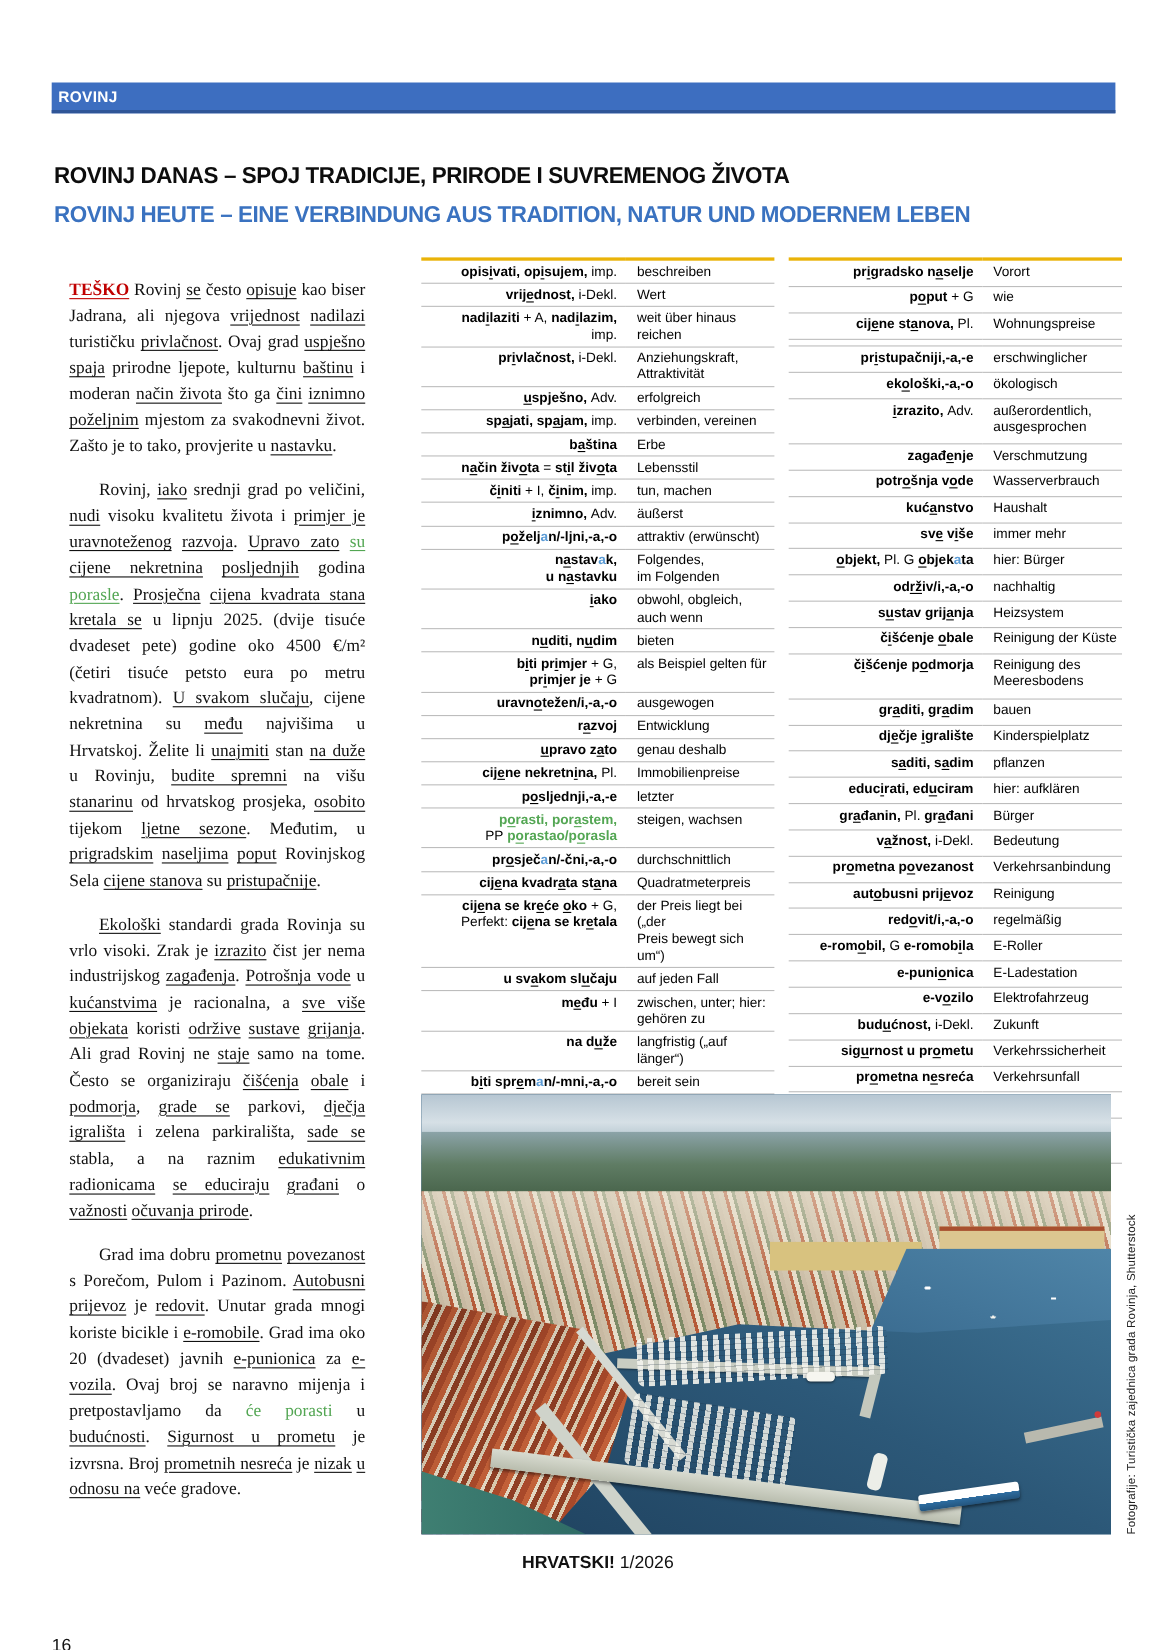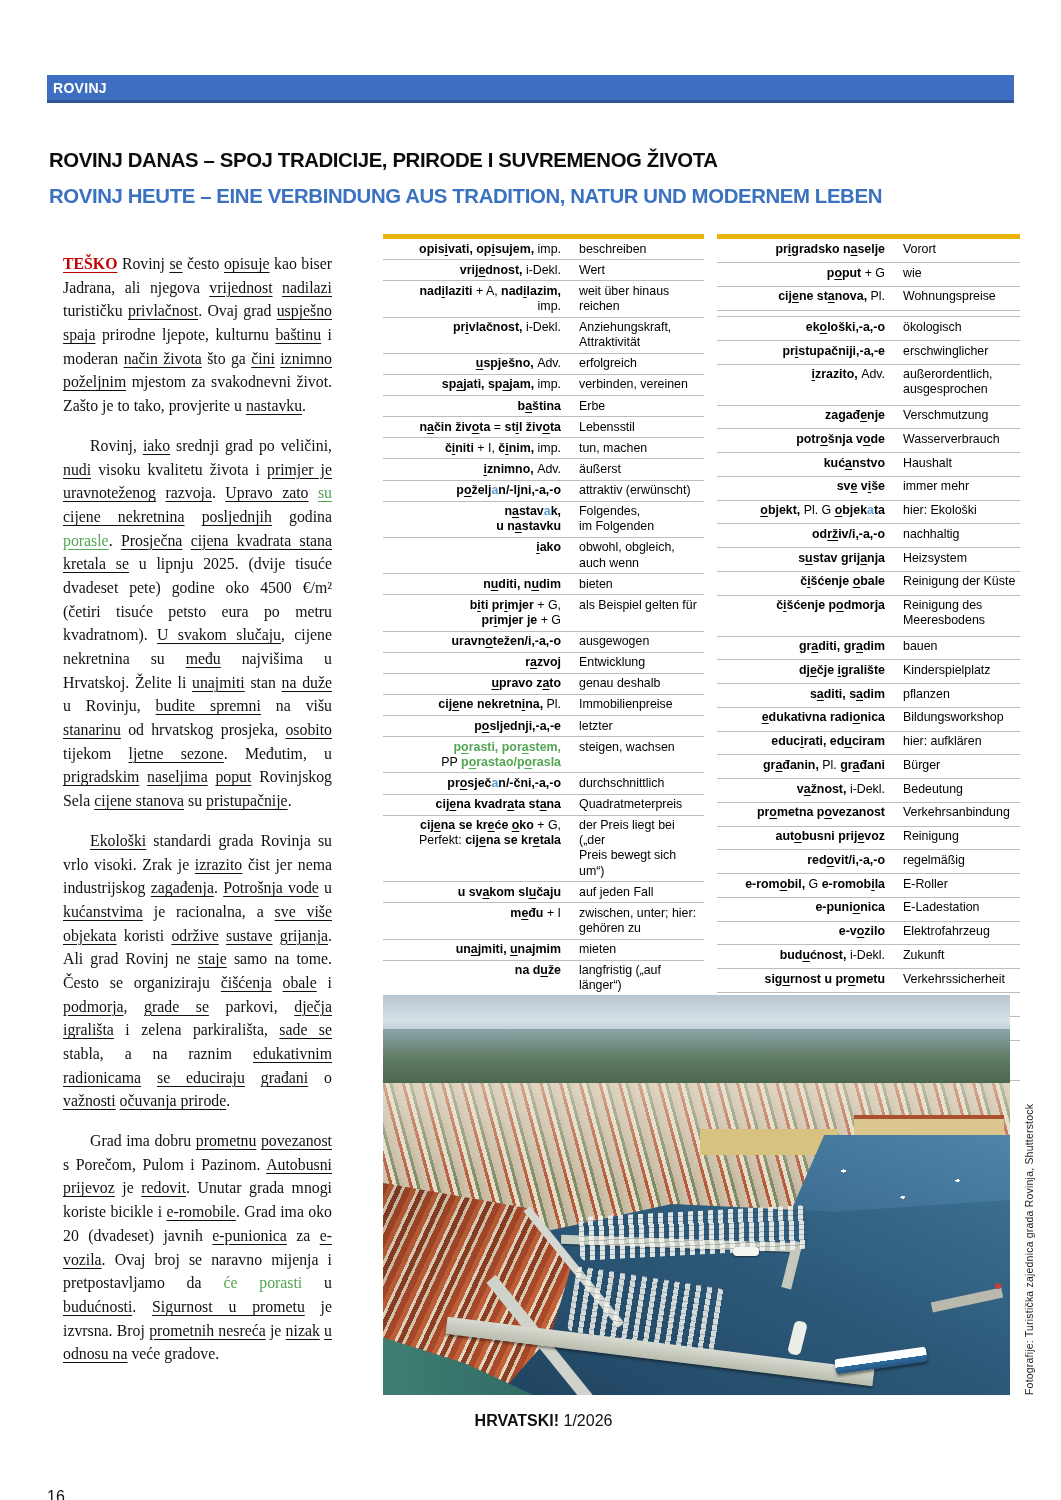--- a/index.html
+++ b/index.html
@@ -25,21 +25,21 @@
   .article p.ind{text-indent:27px;}
   .article u{text-underline-offset:2.5px;text-decoration-thickness:1px;}
   .grn{color:#53a653;}
   .red{color:#c00000;font-weight:700;}
   .blu{color:#5b9bd5;}
   .nrm{font-weight:400;}
 
   
   .vocab{position:absolute;left:383px;top:234px;width:637px;display:flex;gap:13px;}
   table.voc{border-collapse:collapse;table-layout:fixed;font-size:12.4px;line-height:1.22;
-        border-top:5px solid #eab308;}
+        border-top:3px solid #eab308;}
   table.voc td{border-bottom:1px solid #bdbdbd;vertical-align:top;padding:2.5px 0 2.5px 0;}
   table.voc td.hr{font-weight:700;text-align:right;padding-right:8px;color:#000;white-space:pre-line;}
   table.voc td.de{text-align:left;padding-left:10px;color:#000;white-space:pre-line;}
   #vocab-left{width:321px;}
   #vocab-left td.hr{width:178px;}
   #vocab-right{width:303px;}
   #vocab-right td.hr{width:168px;}
   table.voc .grn{font-weight:700;}
   table.voc u{text-underline-offset:2px;}
 
@@ -230,24 +230,20 @@
           </tr>
           <tr>
             <td class="hr">u sv<u>a</u>kom sl<u>u</u>čaju</td>
             <td class="de">auf jeden Fall</td>
           </tr>
           <tr>
             <td class="hr">m<u>e</u>đu <span class="nrm">+ I</span></td>
             <td class="de">zwischen, unter; hier:<br>gehören zu</td>
           </tr>
           <tr>
-            <td class="hr">un<u>a</u>jmiti, <u>u</u>najmim</td>
-            <td class="de">mieten</td>
-          </tr>
-          <tr>
             <td class="hr">na d<u>u</u>že</td>
             <td class="de">langfristig („auf länger“)</td>
           </tr>
           <tr>
             <td class="hr">b<u>i</u>ti spr<u>e</u>m<span class="blu">a</span>n/-mni,-a,-o</td>
             <td class="de">bereit sein</td>
           </tr>
           <tr>
             <td class="hr">stan<u>a</u>rina</td>
             <td class="de">Miete, Mietkosten</td>
@@ -274,28 +270,28 @@
           </tr>
           <tr>
             <td class="hr">cij<u>e</u>ne st<u>a</u>nova, <span class="nrm">Pl.</span></td>
             <td class="de">Wohnungspreise</td>
           </tr>
           <tr>
             <td class="hr"></td>
             <td class="de"></td>
           </tr>
           <tr>
+            <td class="hr">pr<u>i</u>stupačniji,-a,-e</td>
+            <td class="de">erschwinglicher</td>
+          </tr>
+          <tr>
             <td class="hr">ek<u>o</u>loški,-a,-o</td>
             <td class="de">ökologisch</td>
           </tr>
           <tr>
-            <td class="hr">pr<u>i</u>stupačniji,-a,-e</td>
-            <td class="de">erschwinglicher</td>
-          </tr>
-          <tr>
             <td class="hr"><u>i</u>zrazito, <span class="nrm">Adv.</span></td>
             <td class="de">außerordentlich,<br>ausgesprochen</td>
           </tr>
           <tr>
             <td class="hr">zagađ<u>e</u>nje</td>
             <td class="de">Verschmutzung</td>
           </tr>
           <tr>
             <td class="hr">potr<u>o</u>šnja v<u>o</u>de</td>
             <td class="de">Wasserverbrauch</td>
@@ -303,21 +299,21 @@
           <tr>
             <td class="hr">kuć<u>a</u>nstvo</td>
             <td class="de">Haushalt</td>
           </tr>
           <tr>
             <td class="hr">sv<u>e</u> v<u>i</u>še</td>
             <td class="de">immer mehr</td>
           </tr>
           <tr>
             <td class="hr"><u>o</u>bjekt, <span class="nrm">Pl. G</span> <u>o</u>bjek<span class="blu">a</span>ta</td>
-            <td class="de">hier: Ekološki</td>
+            <td class="de">hier: Bürger</td>
           </tr>
           <tr>
             <td class="hr">od<u>rž</u>iv/i,-a,-o</td>
             <td class="de">nachhaltig</td>
           </tr>
           <tr>
             <td class="hr">s<u>u</u>stav grij<u>a</u>nja</td>
             <td class="de">Heizsystem</td>
           </tr>
           <tr>
@@ -332,24 +328,20 @@
             <td class="hr">gr<u>a</u>diti, gr<u>a</u>dim</td>
             <td class="de">bauen</td>
           </tr>
           <tr>
             <td class="hr">dj<u>e</u>čje <u>i</u>gralište</td>
             <td class="de">Kinderspielplatz</td>
           </tr>
           <tr>
             <td class="hr">s<u>a</u>diti, s<u>a</u>dim</td>
             <td class="de">pflanzen</td>
-          </tr>
-          <tr>
-            <td class="hr"><u>e</u>dukativna radi<u>o</u>nica</td>
-            <td class="de">Bildungsworkshop</td>
           </tr>
           <tr>
             <td class="hr">educ<u>i</u>rati, ed<u>u</u>ciram</td>
             <td class="de">hier: aufklären</td>
           </tr>
           <tr>
             <td class="hr">gr<u>a</u>đanin, <span class="nrm">Pl.</span> gr<u>a</u>đani</td>
             <td class="de">Bürger</td>
           </tr>
           <tr>

